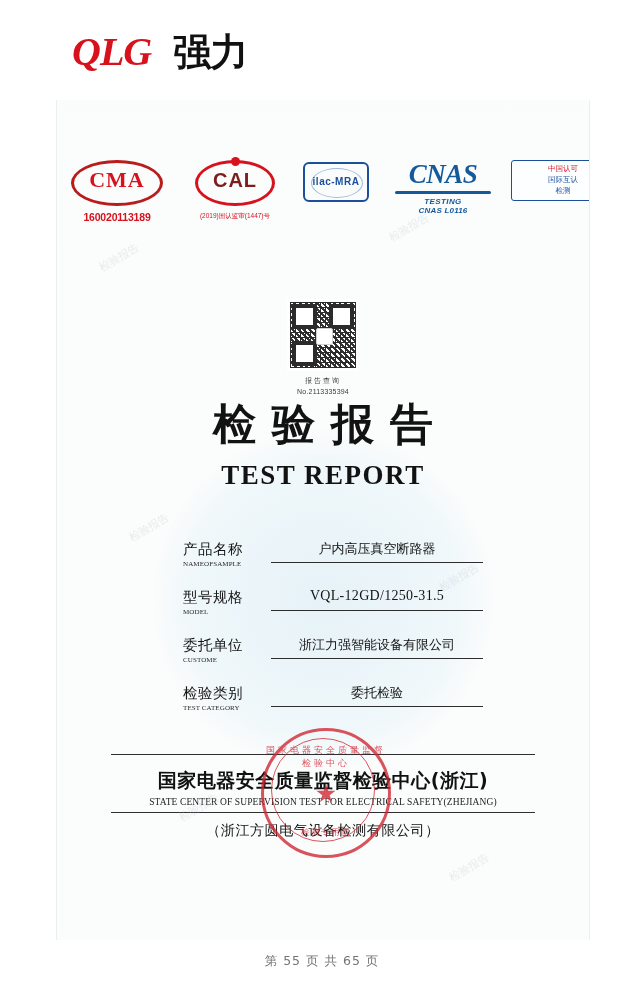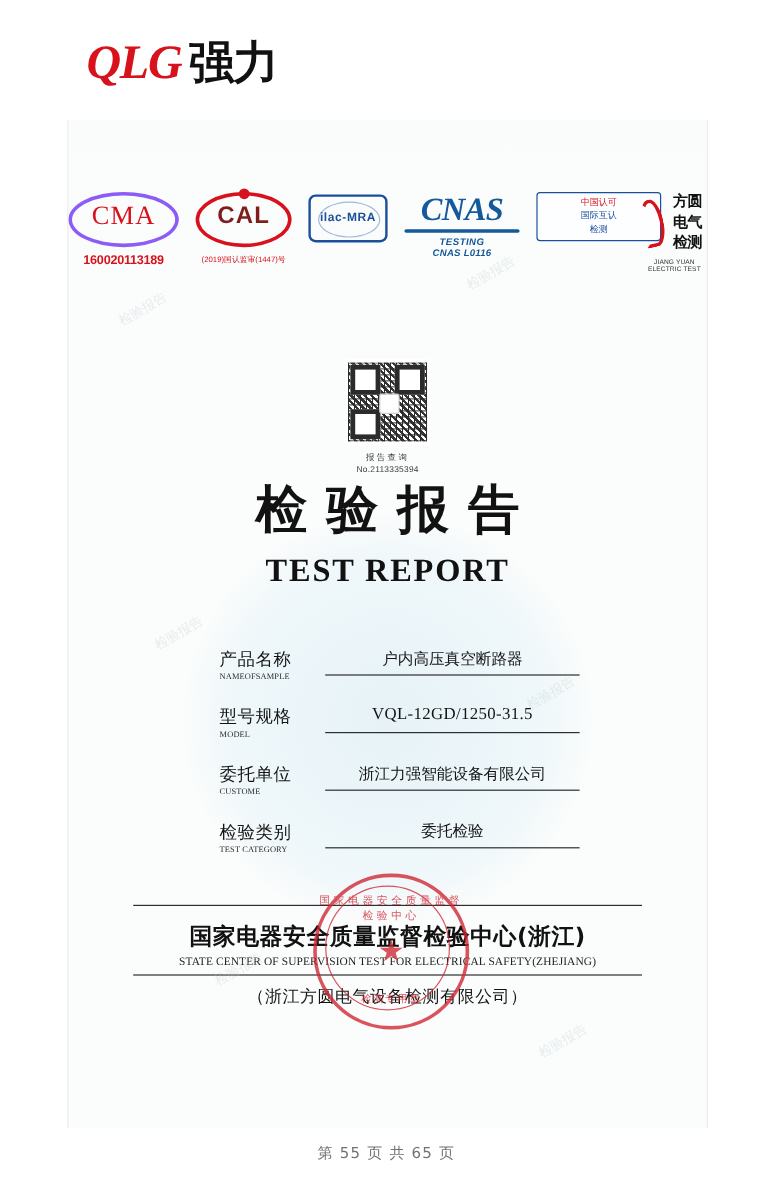--- a/index.html
+++ b/index.html
@@ -19,21 +19,21 @@
   .brand-header {
     height: 92px;
     position: relative;
   }
   .brand-logo {
     position: absolute;
     left: 72px;
     top: 32px;
     display: flex;
     align-items: center;
-    gap: 6px;
+    gap: 22px;
   }
   .brand-qlg {
     font-family: "Liberation Serif", serif;
     font-style: italic;
     font-weight: bold;
     font-size: 40px;
     letter-spacing: -1px;
     color: #d8121c;
     line-height: 1;
   }
@@ -97,25 +97,25 @@
   }
   .mark {
     text-align: center;
   }
 
   
   .mark-cma { width: 112px; }
   .cma-oval {
     width: 86px; height: 40px;
     margin: 0 auto;
-    border: 3px solid #8b5cf6;
+    border: 3px solid #b91c1c;
     border-radius: 50%;
     color: #d8121c;
     font-family: "Liberation Serif", serif;
-    font-weight: normal;
+    font-weight: bold;
     font-size: 22px;
     line-height: 34px;
     letter-spacing: 1px;
   }
   .cma-num {
     margin-top: 5px;
     color: #d8121c;
     font-size: 10.5px;
     font-weight: bold;
     letter-spacing: -.2px;
@@ -551,27 +551,20 @@
       </div>
 
       <div class="mark mark-accred">
         <div class="accred-box">
           <div>中国认可</div>
           <div>国际互认</div>
           <div>检测</div>
         </div>
       </div>
 
-      <div class="mark mark-fangyuan">
-        <div class="fy-top">
-          <span class="fy-swoosh"></span>
-          <span class="fy-name">方圆电气检测</span>
-        </div>
-        <div class="fy-sub">JIANG YUAN ELECTRIC TEST</div>
-      </div>
 
     </div>
 
     <div class="qr-block">
       <div class="qr">
         <span class="finder f1"></span>
         <span class="finder f2"></span>
         <span class="finder f3"></span>
         <span class="ctr"></span>
       </div>

